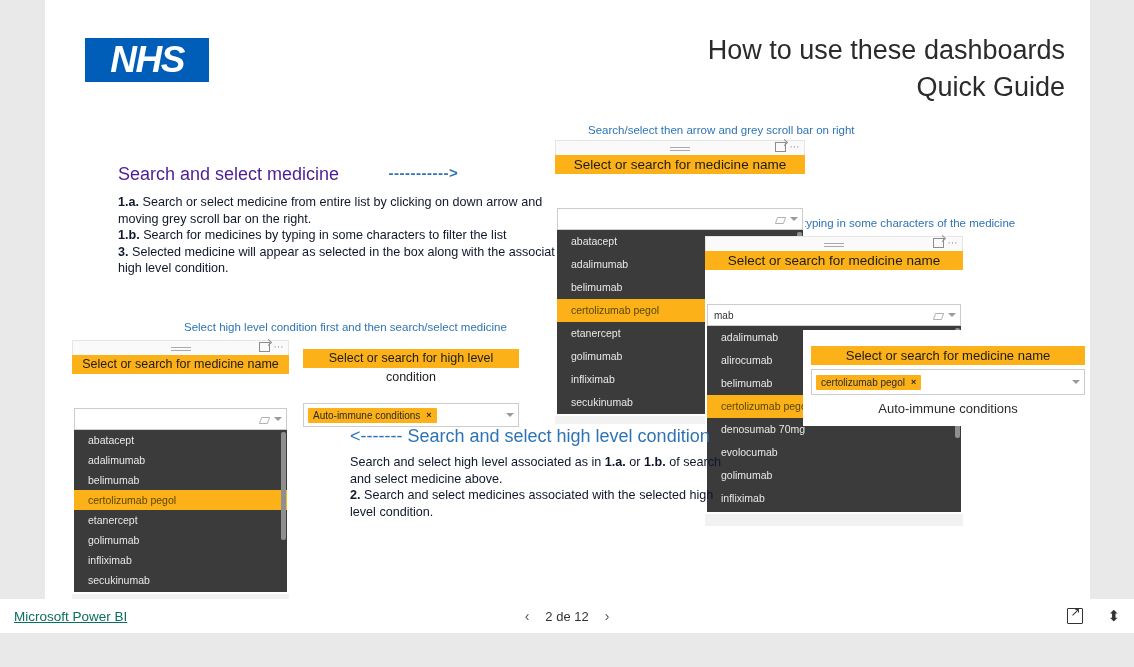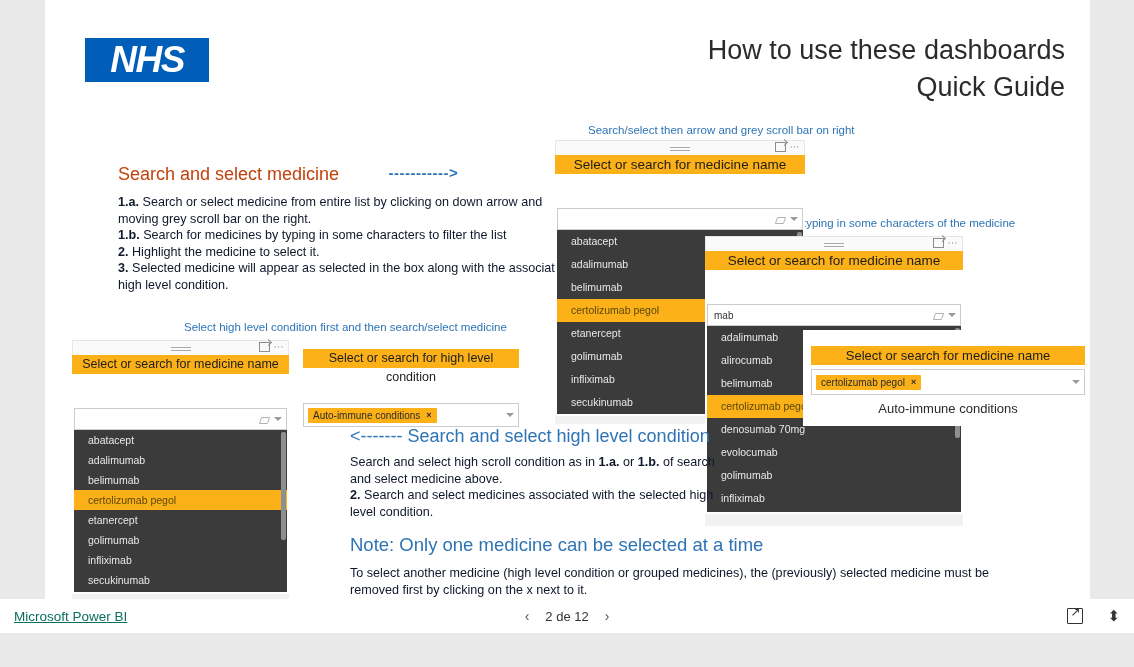--- a/index.html
+++ b/index.html
@@ -35,21 +35,21 @@
   }
 
   
   .guide-title{
     position:absolute;right:25px;top:32px;text-align:right;
     color:#2b2b2b;font-size:27px;line-height:37px;font-weight:400;
   }
 
   
   .sec-head{
-    color:#c2410c;font-size:18px;font-weight:400;line-height:22px;
+    color:#4c1d95;font-size:18px;font-weight:400;line-height:22px;
   }
   .sec-head.blue2{color:#2e74b5;}
   .arrow-r{color:#2e74b5;font-size:15px;font-weight:bold;letter-spacing:.5px;}
   .body-txt{
     color:#0f172a;font-size:12.6px;line-height:16.6px;
   }
   .body-txt b{font-weight:bold;}
   .caption{
     color:#2e74b5;font-size:11.5px;line-height:14px;
   }
@@ -198,21 +198,20 @@
       <div>How to use these dashboards</div>
       <div>Quick Guide</div>
     </div>
 
     <div class="blk-left">
       <div class="sec-head">Search and select medicine</div>
       <div class="arrow-r">-----------&gt;</div>
       <div class="body-txt">
         <div><b>1.a.</b><span> Search or select medicine from entire list by clicking on down arrow and moving grey scroll bar on the right.</span></div>
         <div><b>1.b.</b><span> Search for medicines by typing in some characters to filter the list</span></div>
-        <div><b>2.</b><span> Highlight the medicine to select it.</span></div>
         <div><b>3.</b><span> Selected medicine will appear as selected in the box along with the associated high level condition.</span></div>
       </div>
     </div>
 
     <div class="caption cap1">Search/select then arrow and grey scroll bar on right</div>
     <div class="caption cap2">Search by typing in some characters of the medicine</div>
     <div class="caption cap3">Selected medicine</div>
     <div class="caption cap4">Select high level condition first and then search/select medicine</div>
 
     <div class="widget" style="left:510px;top:140px;width:250px;">
@@ -331,29 +330,25 @@
           </span>
           <span style="flex:1;"></span>
           <span class="chev"></span>
         </div>
       </div>
     </div>
 
     <div class="blk-mid">
       <div class="sec-head blue2">&lt;------- Search and select high level condition</div>
       <div class="body-txt">
-        <div><span>Search and select high scroll condition as in </span><b>1.a.</b><span> or </span><b>1.b.</b><span> of search and select medicine above.</span></div>
+        <div><span>Search and select high level associated as in </span><b>1.a.</b><span> or </span><b>1.b.</b><span> of search and select medicine above.</span></div>
         <div><b>2.</b><span> Search and select medicines associated with the selected high level condition.</span></div>
       </div>
     </div>
 
-    <div class="blk-note">
-      <div class="sec-head blue2" style="font-size:18.5px;">Note: Only one medicine can be selected at a time</div>
-      <div class="body-txt">To select another medicine (high level condition or grouped medicines), the (previously) selected medicine must be removed first by clicking on the x next to it.</div>
-    </div>
 
   </div>
 
   <div class="zoombar">
     <span class="zoom-minus">–</span>
     <span class="ztrack">
       <span class="line"></span>
       <span class="thumb"></span>
       <span class="tick"></span>
     </span>

